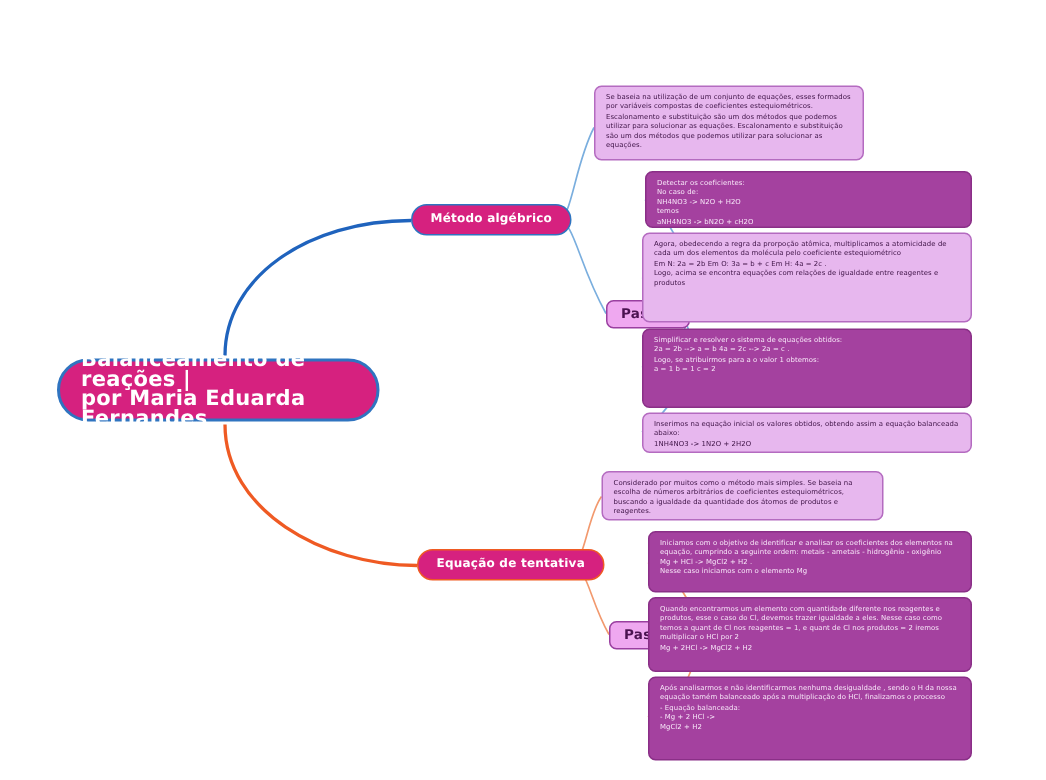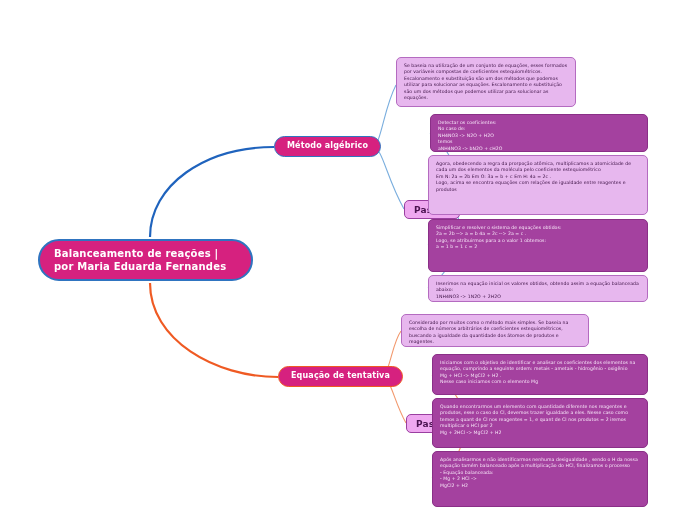--- a/index.html
+++ b/index.html
@@ -18,21 +18,21 @@
   
   .central{
     left:38px;top:239px;width:215px;height:42px;
     background:#d6217f;
     border:2px solid #2f74c0;
     border-radius:21px;
     display:flex;align-items:center;
     padding:0 14px;
   }
   .central .txt{
-    color:#ffffff;font-weight:bold;font-size:10px;line-height:13px;
+    color:#ffffff;font-weight:bold;font-size:14px;line-height:13px;
     letter-spacing:.2px;white-space:pre-line;
   }
 
   
   .branch{
     border-radius:12px;
     display:flex;align-items:flex-start;justify-content:center;
     background:#d6217f;
     padding:4px 12px;
     height:21px;

